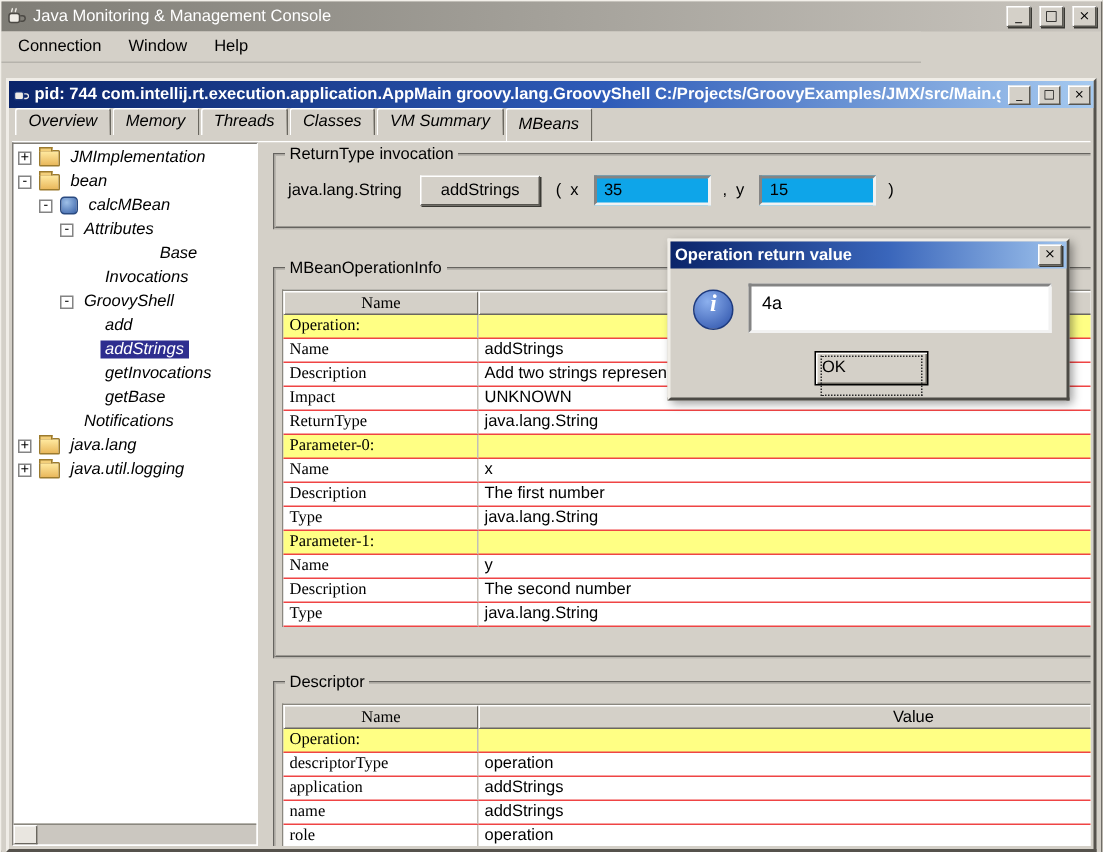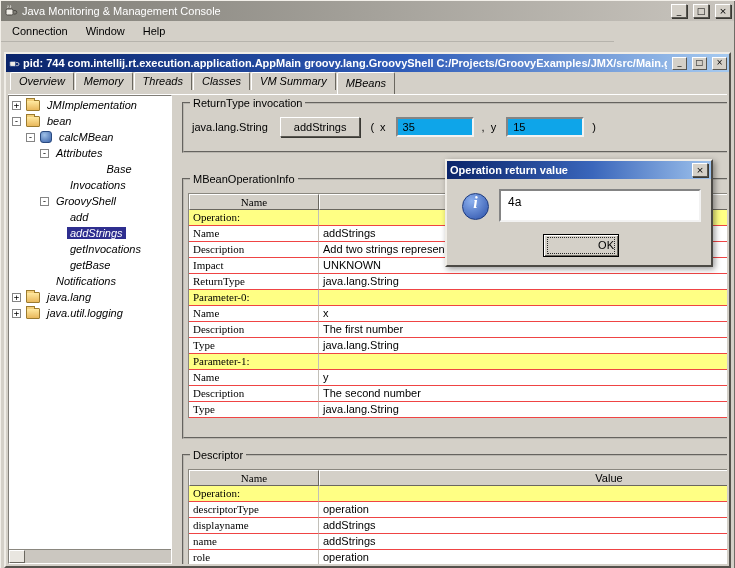--- a/index.html
+++ b/index.html
@@ -119,21 +119,21 @@
     background:radial-gradient(circle at 35% 28%,#8cb0ee,#2a4fa8);
     border:1px solid #1d3a7e; color:#fff; text-align:center; line-height:25px;
     font:bold italic 16px "Liberation Serif", serif; }
   .return-field { position:absolute; left:52px; top:10px; width:202px; height:33px;
     background:#fff; border:2px solid; border-color:#848484 #f2f2f2 #f2f2f2 #848484;
     padding:4px 7px; font-size:12px; }
   .ok-button { position:absolute; left:96px; top:55px; width:76px; height:23px;
     background:#d4d0c8; border:1px solid #000;
     box-shadow:inset 1px 1px 0 #fff, inset -1px -1px 0 #6a675f; padding:0; }
   .ok-button .focus { display:block; margin:2px 3px; border:1px dotted #2a2a2a;
-    padding:1px 0 2px; text-align:right; font-size:11px;
+    padding:1px 0 12px; text-align:left; font-size:11px;
     font-family:"Liberation Sans", sans-serif; }
 </style>
 </head>
 <body>
 
 <div class="window">
 
   <div class="titlebar">
     <svg class="app-icon" viewBox="0 0 14 14">
       <rect x="2" y="5" width="7" height="6" rx="1.5" fill="#efece6" stroke="#4c4a45" stroke-width="1"></rect>
@@ -336,21 +336,21 @@
                 </div>
                 <div class="trow section">
                   <div class="tcell name">Operation:</div>
                   <div class="tcell value"></div>
                 </div>
                 <div class="trow">
                   <div class="tcell name">descriptorType</div>
                   <div class="tcell value">operation</div>
                 </div>
                 <div class="trow">
-                  <div class="tcell name">displayname</div>
+                  <div class="tcell name">application</div>
                   <div class="tcell value">addStrings</div>
                 </div>
                 <div class="trow">
                   <div class="tcell name">name</div>
                   <div class="tcell value">addStrings</div>
                 </div>
                 <div class="trow">
                   <div class="tcell name">role</div>
                   <div class="tcell value">operation</div>
                 </div>

